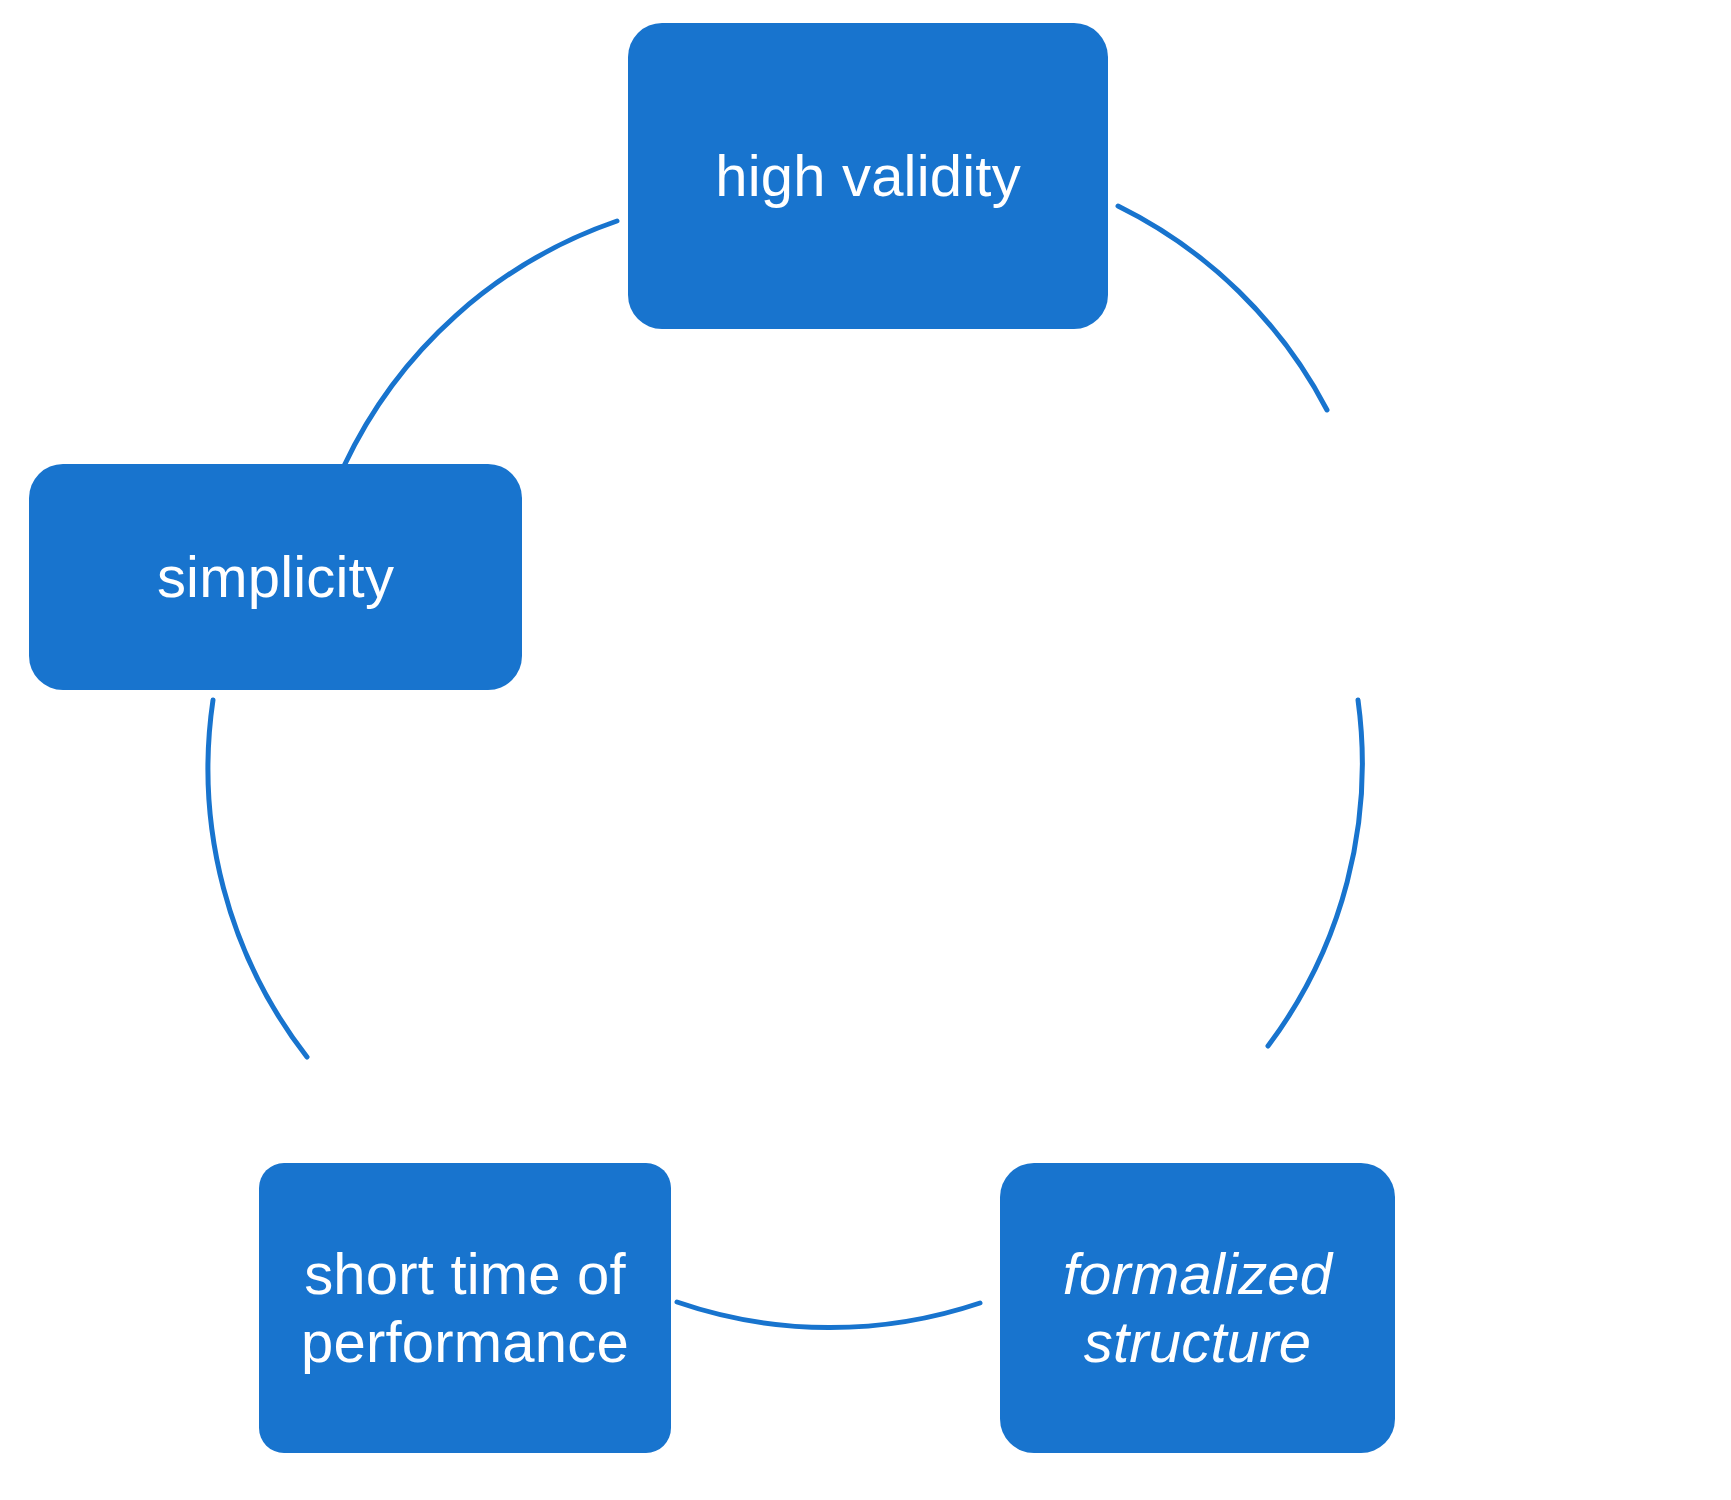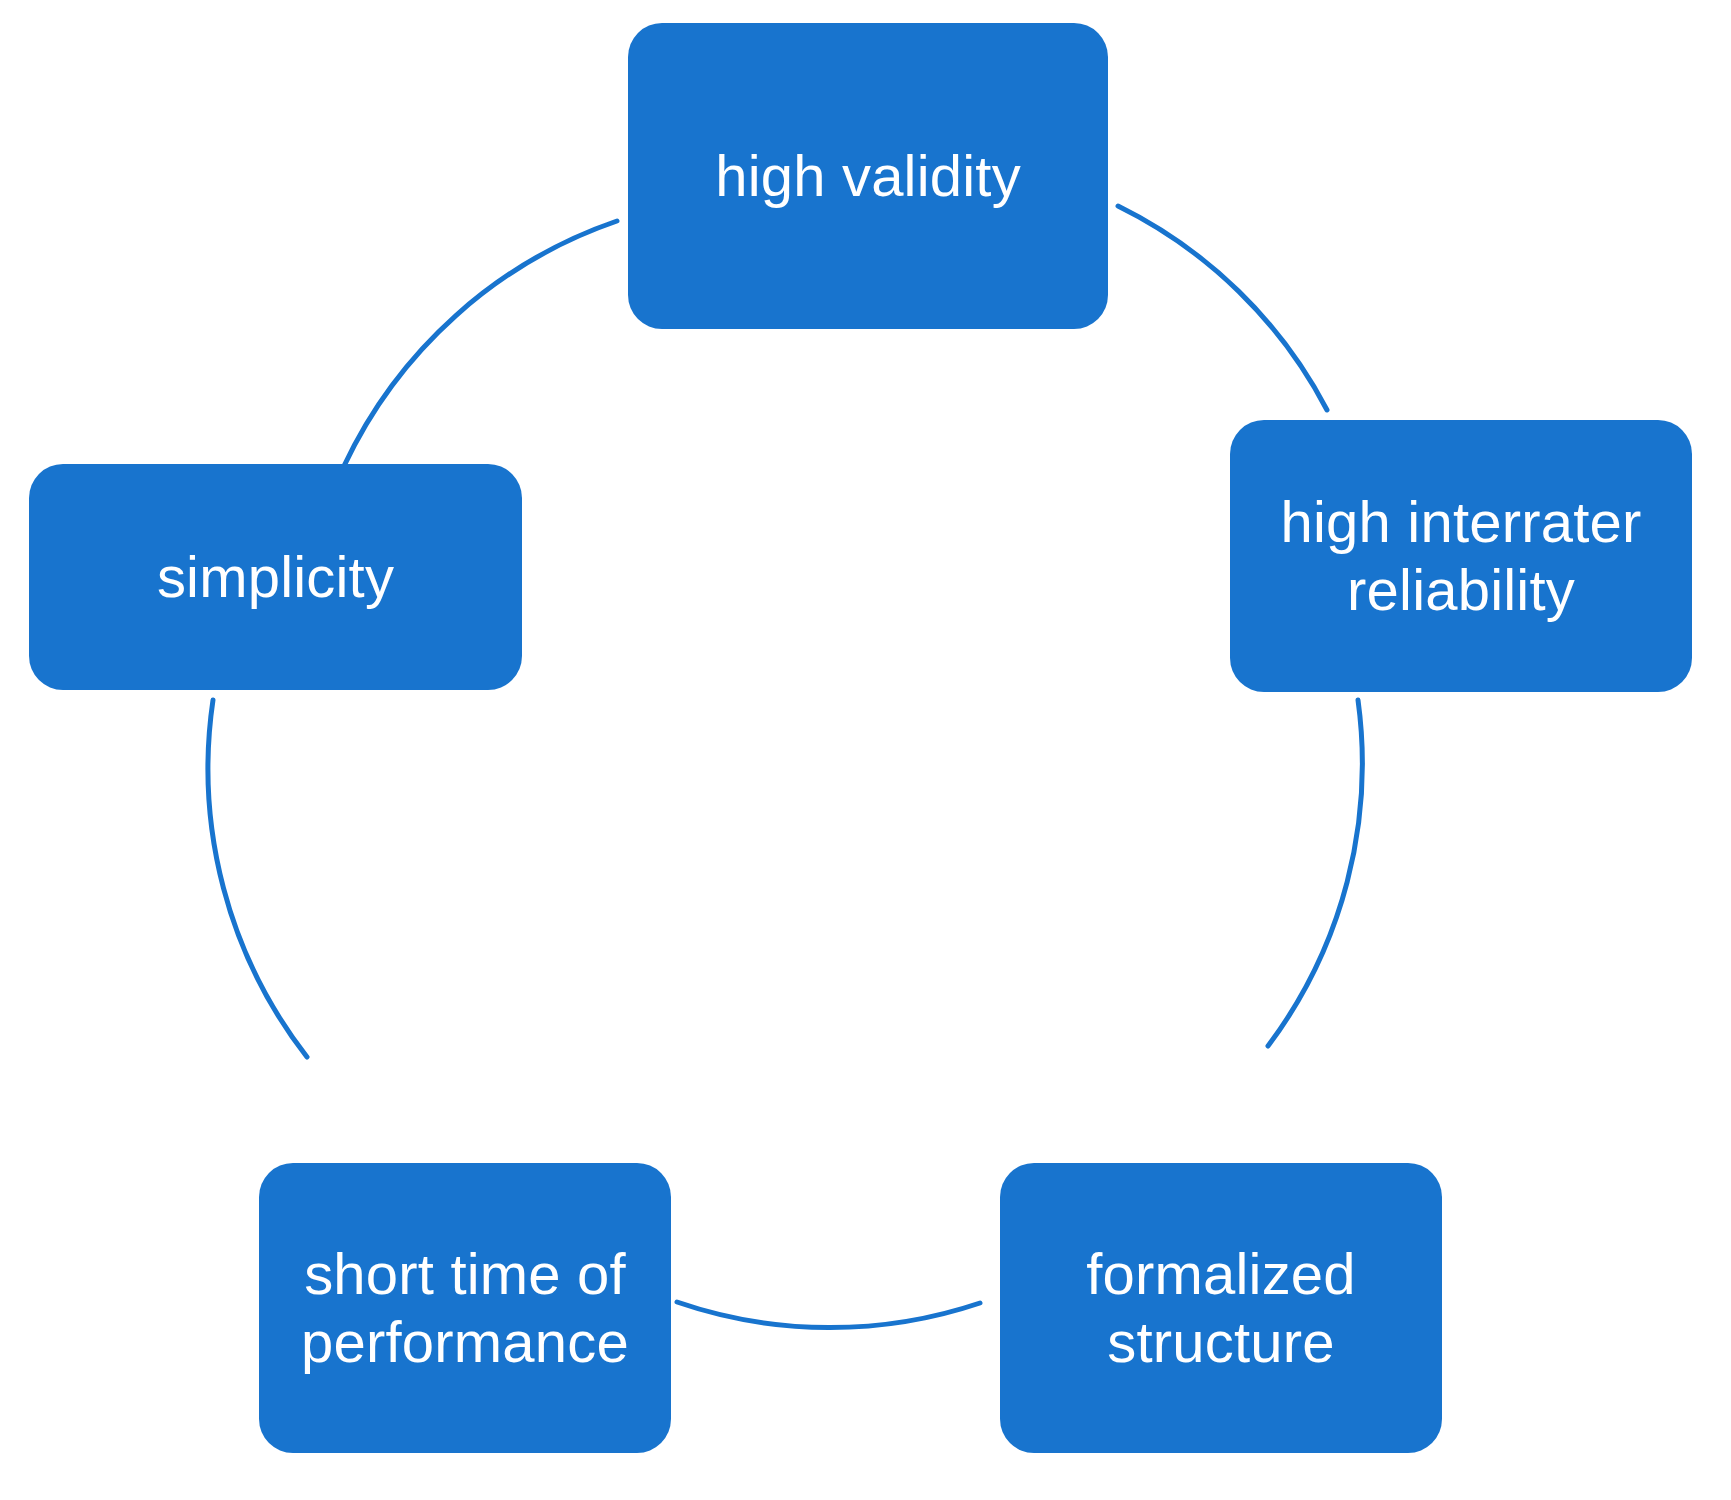--- a/index.html
+++ b/index.html
@@ -52,29 +52,31 @@
   #node-right {
     left: 1230px;
     top: 420px;
     width: 462px;
     height: 272px;
   }
   
   #node-bottom-right {
     left: 1000px;
     top: 1163px;
-    width: 442px;
+    width: 395px;
     height: 290px;
+    font-style: italic;
   }
   
   #node-bottom-left {
     left: 259px;
     top: 1163px;
     width: 412px;
     height: 290px;
+    border-radius: 25px;
   }
   
   #node-left {
     left: 29px;
     top: 464px;
     width: 493px;
     height: 226px;
   }
 </style>
 </head>
@@ -95,24 +97,20 @@
       <path d="M 980 1303 A 470 470 0 0 1 677 1302" stroke="#1874CE"></path>
 
       <path d="M 307 1057 A 470 470 0 0 1 213 700" stroke="#1874CE"></path>
     </g>
   </svg>
 
   <div class="node-box" id="node-top" style="background: rgb(24, 116, 206); color: rgb(255, 255, 255);">
     <span>high validity</span>
   </div>
 
-  <div class="node-box" id="node-right" style="background: rgb(24, 116, 206); color: rgb(255, 255, 255);">
-    <span>high interrater
-reliability</span>
-  </div>
 
   <div class="node-box" id="node-bottom-right" style="background: rgb(24, 116, 206); color: rgb(255, 255, 255);">
     <span>formalized
 structure</span>
   </div>
 
   <div class="node-box" id="node-bottom-left" style="background: rgb(24, 116, 206); color: rgb(255, 255, 255);">
     <span>short time of
 performance</span>
   </div>

